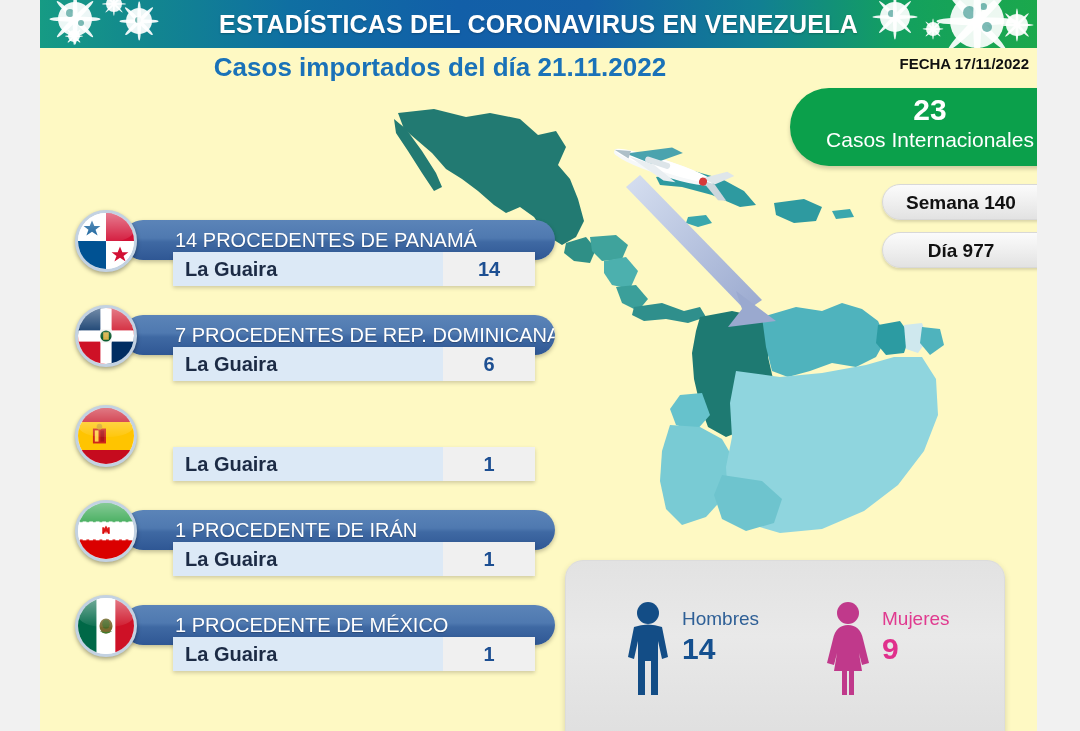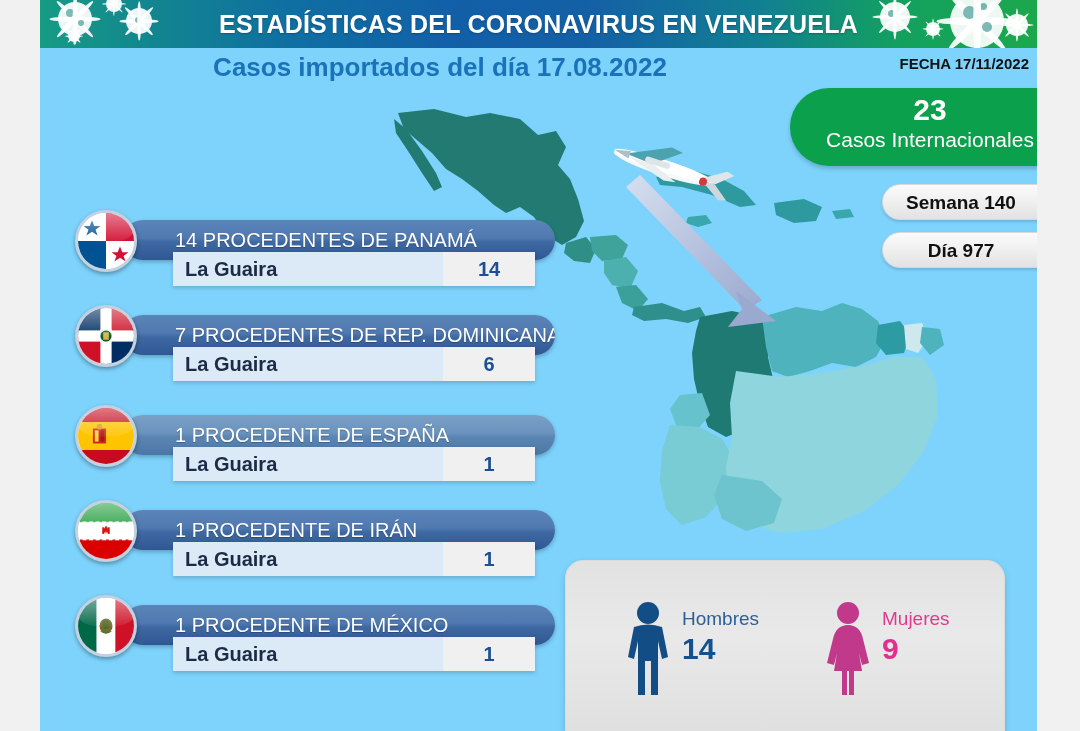--- a/index.html
+++ b/index.html
@@ -13,21 +13,21 @@
     position: relative;
   }
 
   
   #canvas {
     position: absolute;
     left: 40px;
     top: 0;
     width: 997px;
     height: 731px;
-    background: #7dd3fc;
+    background: #fef9c3;
     overflow: hidden;
   }
 
   
   #banner {
     position: absolute;
     left: 0; top: 0;
     width: 997px;
     height: 48px;
     background: linear-gradient(90deg,
@@ -301,21 +301,21 @@
       <span class="dot" style="left:30px;top:9px;width:7px;height:7px;"></span>
     </div>
     <div class="virus" style="left:966px; top:14px; width:22px; height:22px;">
       <span class="sp a"></span>
         <span class="sp b"></span>
     </div>
 
     <div class="title">ESTADÍSTICAS DEL CORONAVIRUS EN VENEZUELA</div>
   </div>
 
-  <div id="subtitle">Casos importados del día 17.08.2022</div>
+  <div id="subtitle">Casos importados del día 21.11.2022</div>
   <div id="fecha">FECHA 17/11/2022</div>
 
   <svg id="map" viewBox="0 0 580 470">
 
     <path fill="#227a72" d="M28 18 L64 14 L96 22 L120 18 L150 24 L168 40 L186 36 L196 52
          L188 70 L200 84 L208 104 L214 126 L206 142 L192 150 L176 140
          L164 122 L150 112 L136 118 L124 110 L108 96 L92 84 L76 74
          L62 58 L48 46 L34 34 Z"></path>
     <path fill="#227a72" d="M24 24 L36 34 L52 56 L66 78 L72 92 L64 96 L52 78 L38 56 L26 38 Z"></path>
 
@@ -435,21 +435,20 @@
           <rect x="0" y="15" width="60" height="30" fill="#ffc400"></rect>
           <rect x="0" y="45" width="60" height="15" fill="#c60b1e"></rect>
           <rect x="16" y="22" width="14" height="16" fill="#c60b1e" opacity=".85"></rect>
           <rect x="18" y="24" width="4" height="12" fill="#ffd24a"></rect>
           <rect x="24" y="24" width="4" height="12" fill="#ad1519"></rect>
           <circle cx="23" cy="20" r="3" fill="#d4a017"></circle>
         </svg>
       </div>
       <div class="gloss"></div>
     </div>
-    <div class="bar light">1 PROCEDENTE DE ESPAÑA</div>
     <div class="row">
       <div class="name">La Guaira</div>
       <div class="val">1</div>
     </div>
   </div>
 
   <div class="country" style="top:498px;">
     <div class="flag">
       <div class="fl">
         <svg viewBox="0 0 60 60" width="100%" height="100%" preserveAspectRatio="none">

